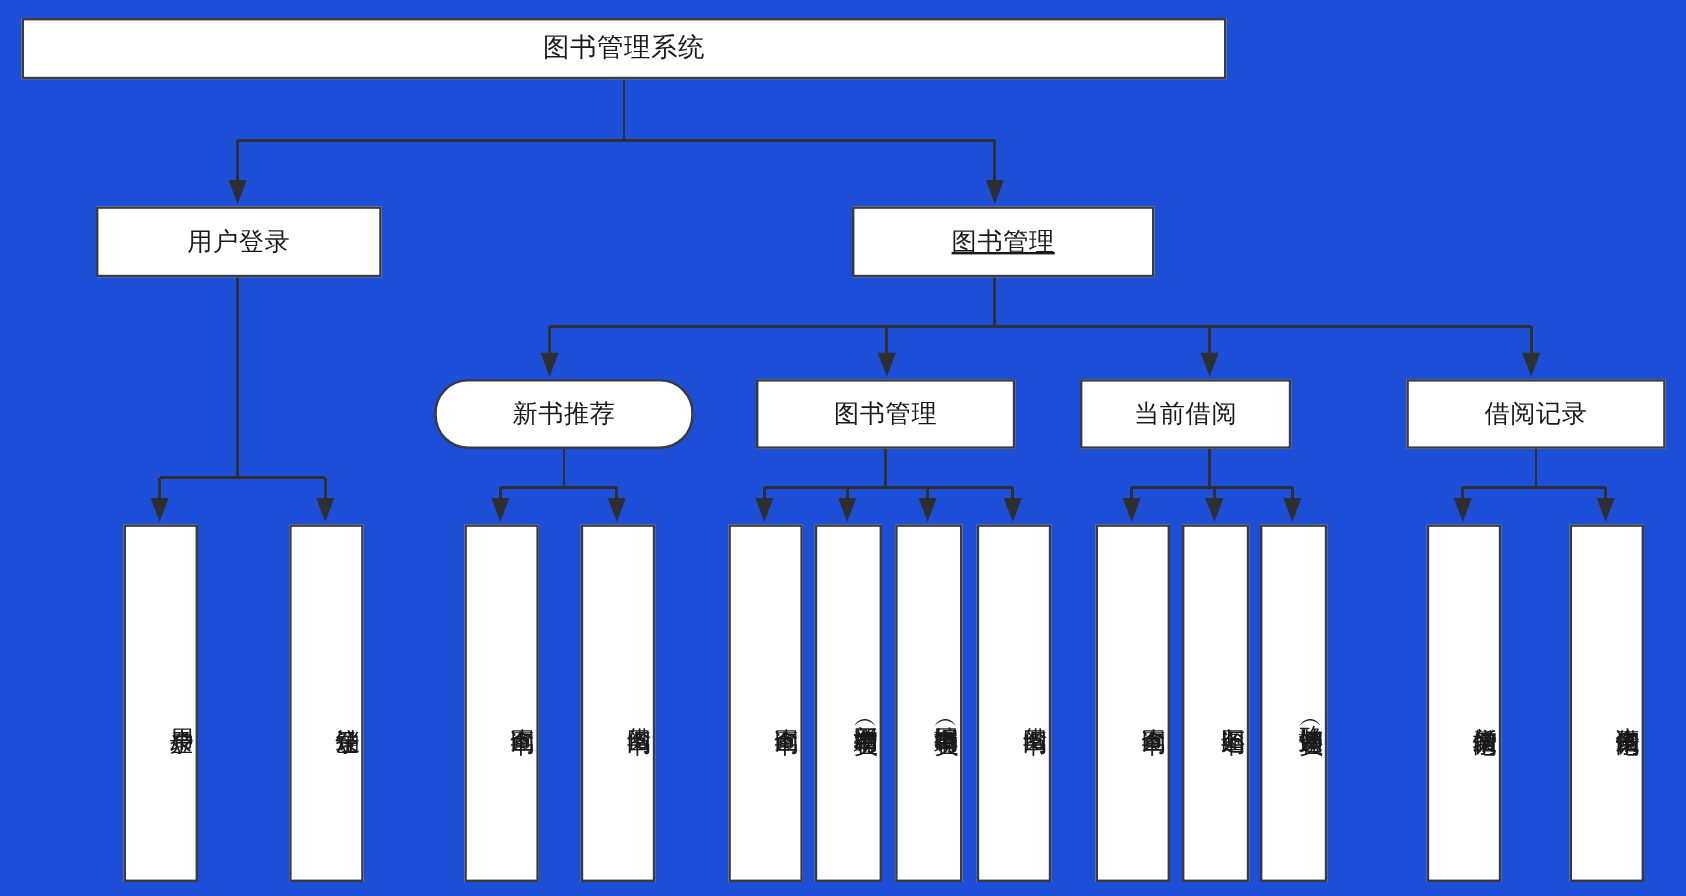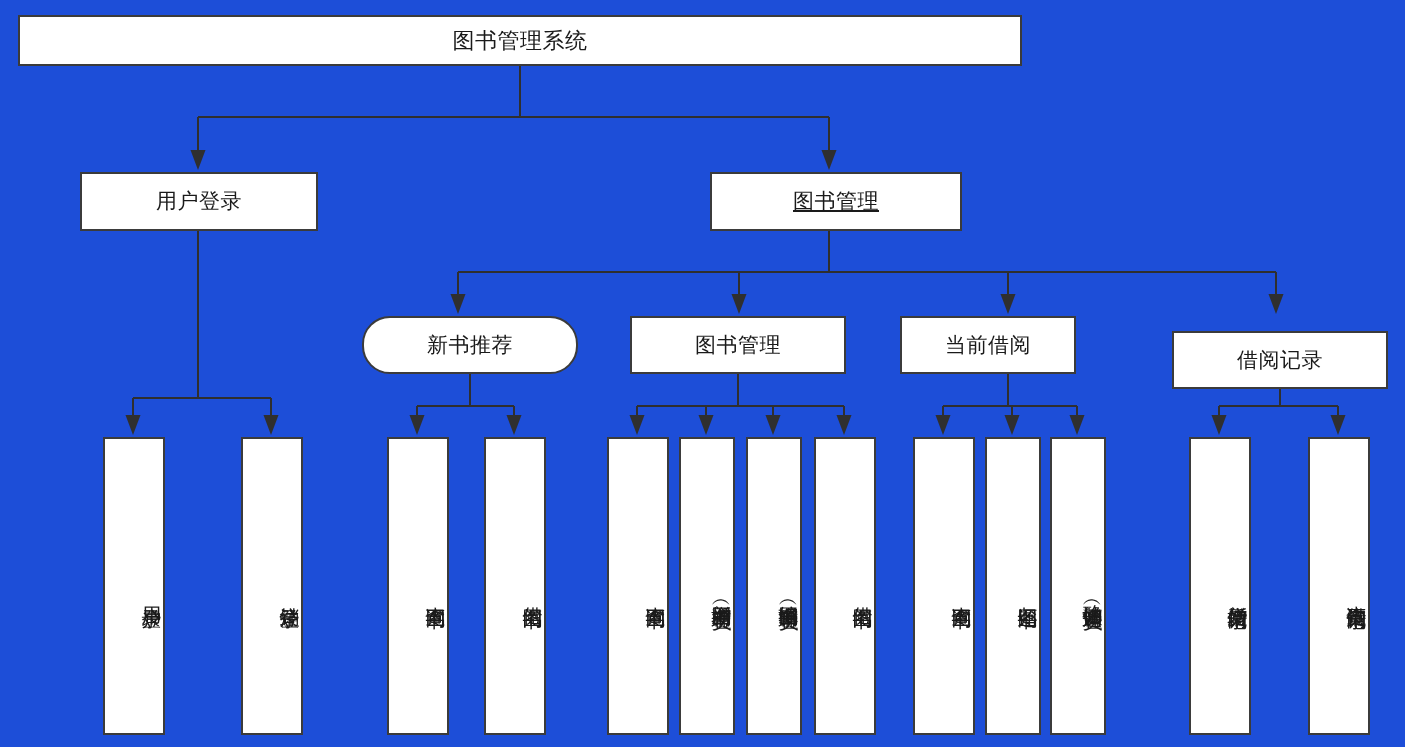--- a/index.html
+++ b/index.html
@@ -135,21 +135,21 @@
 
   <div class="node horiz" id="n-l3-0" style="left: 362px; top: 316px; width: 216px; height: 58px; border-radius: 28px;">
       <span>新书推荐</span>
     </div>
   <div class="node horiz" id="n-l3-1" style="left: 630px; top: 316px; width: 216px; height: 58px;">
       <span>图书管理</span>
     </div>
   <div class="node horiz" id="n-l3-2" style="left: 900px; top: 316px; width: 176px; height: 58px;">
       <span>当前借阅</span>
     </div>
-  <div class="node horiz" id="n-l3-3" style="left: 1172px; top: 316px; width: 216px; height: 58px; margin-top: 15px;">
+  <div class="node horiz" id="n-l3-3" style="left: 1172px; top: 316px; width: 216px; height: 58px;">
       <span>借阅记录</span>
     </div>
 
   <div class="node vert" id="n-lf-0" style="left: 103px; top: 437px; width: 62px; height: 298px;">
       <span>用户登录</span>
     </div>
   <div class="node vert" id="n-lf-1" style="left: 241px; top: 437px; width: 62px; height: 298px;">
       <span>注销登录</span>
     </div>
   <div class="node vert" id="n-lf-2" style="left: 387px; top: 437px; width: 62px; height: 298px;">

